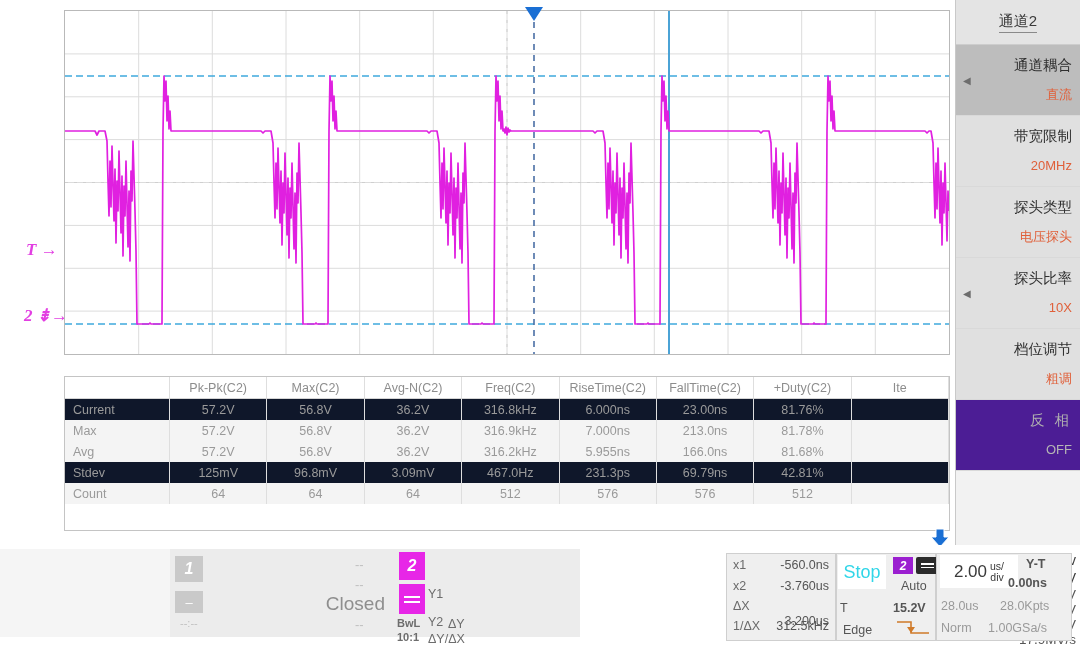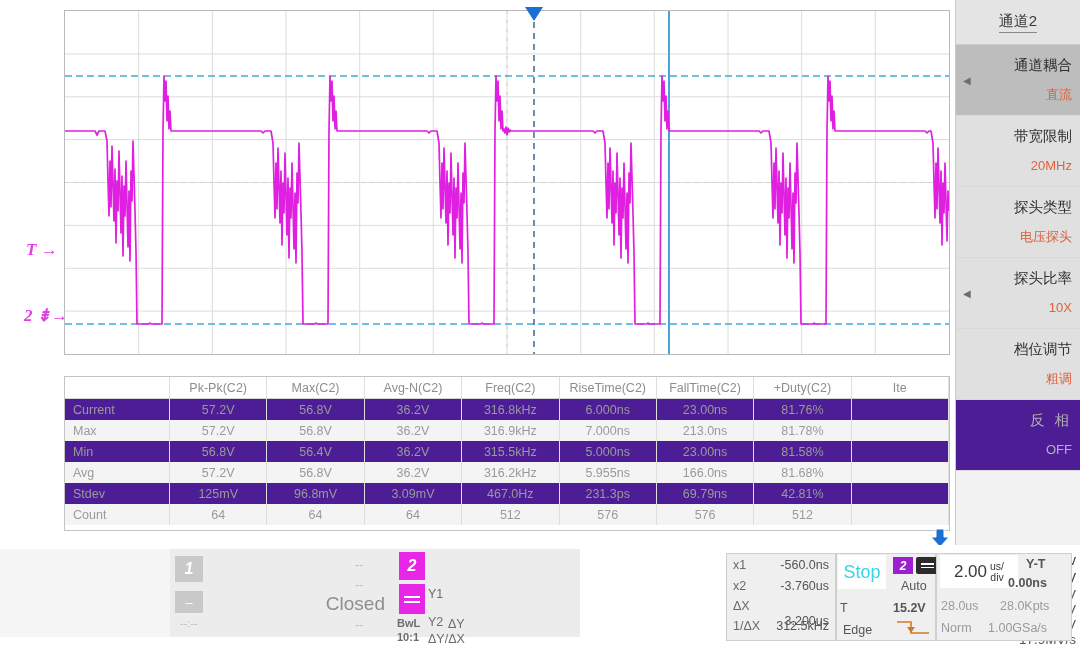--- a/index.html
+++ b/index.html
@@ -23,21 +23,21 @@
   #meas-table{position:absolute;left:64px;top:376px;width:886px;height:155px;
               border:1px solid #c4c4c4;box-sizing:border-box;background:#fff;
               overflow:hidden;}
   #meas-table table{border-collapse:collapse;width:100%;table-layout:fixed;
                     font-size:12.5px;color:#9a9a9a;}
   #meas-table th,#meas-table td{height:21px;padding:0 8px;text-align:center;
                     font-weight:normal;border-right:1px solid #dedede;
                     white-space:nowrap;overflow:hidden;}
   #meas-table th{color:#8d8d8d;background:#ffffff;border-bottom:1px solid #d5d5d5;}
   #meas-table td.rowlabel,#meas-table th.rowlabel{text-align:left;width:88px;}
-  #meas-table tr.alt td{background:#4c1d95;}
+  #meas-table tr.alt td{background:#0f172a;}
   #meas-table tr.plain td{background:#f4f4f4;}
   #meas-table tr.plain td.rowlabel{background:#f4f4f4;}
 
   #table-scroll-arrow{position:absolute;left:928px;top:528px;width:24px;height:20px;}
 
   
   #side-menu{position:absolute;left:955px;top:0;width:125px;height:545px;
              background:#f2f2f2;border-left:1px solid #c9c9c9;box-sizing:border-box;}
   #side-header{height:44px;background:#e4e4e4;border-bottom:1px solid #cdcdcd;
                display:flex;align-items:center;justify-content:center;}
@@ -258,31 +258,20 @@
             <td class="rowlabel">Max</td>
             <td>57.2V</td>
             <td>56.8V</td>
             <td>36.2V</td>
             <td>316.9kHz</td>
             <td>7.000ns</td>
             <td>213.0ns</td>
             <td>81.78%</td>
             <td></td>
           </tr>
-          <tr class="alt">
-            <td class="rowlabel">Min</td>
-            <td>56.8V</td>
-            <td>56.4V</td>
-            <td>36.2V</td>
-            <td>315.5kHz</td>
-            <td>5.000ns</td>
-            <td>23.00ns</td>
-            <td>81.58%</td>
-            <td></td>
-          </tr>
           <tr class="plain">
             <td class="rowlabel">Avg</td>
             <td>57.2V</td>
             <td>56.8V</td>
             <td>36.2V</td>
             <td>316.2kHz</td>
             <td>5.955ns</td>
             <td>166.0ns</td>
             <td>81.68%</td>
             <td></td>

